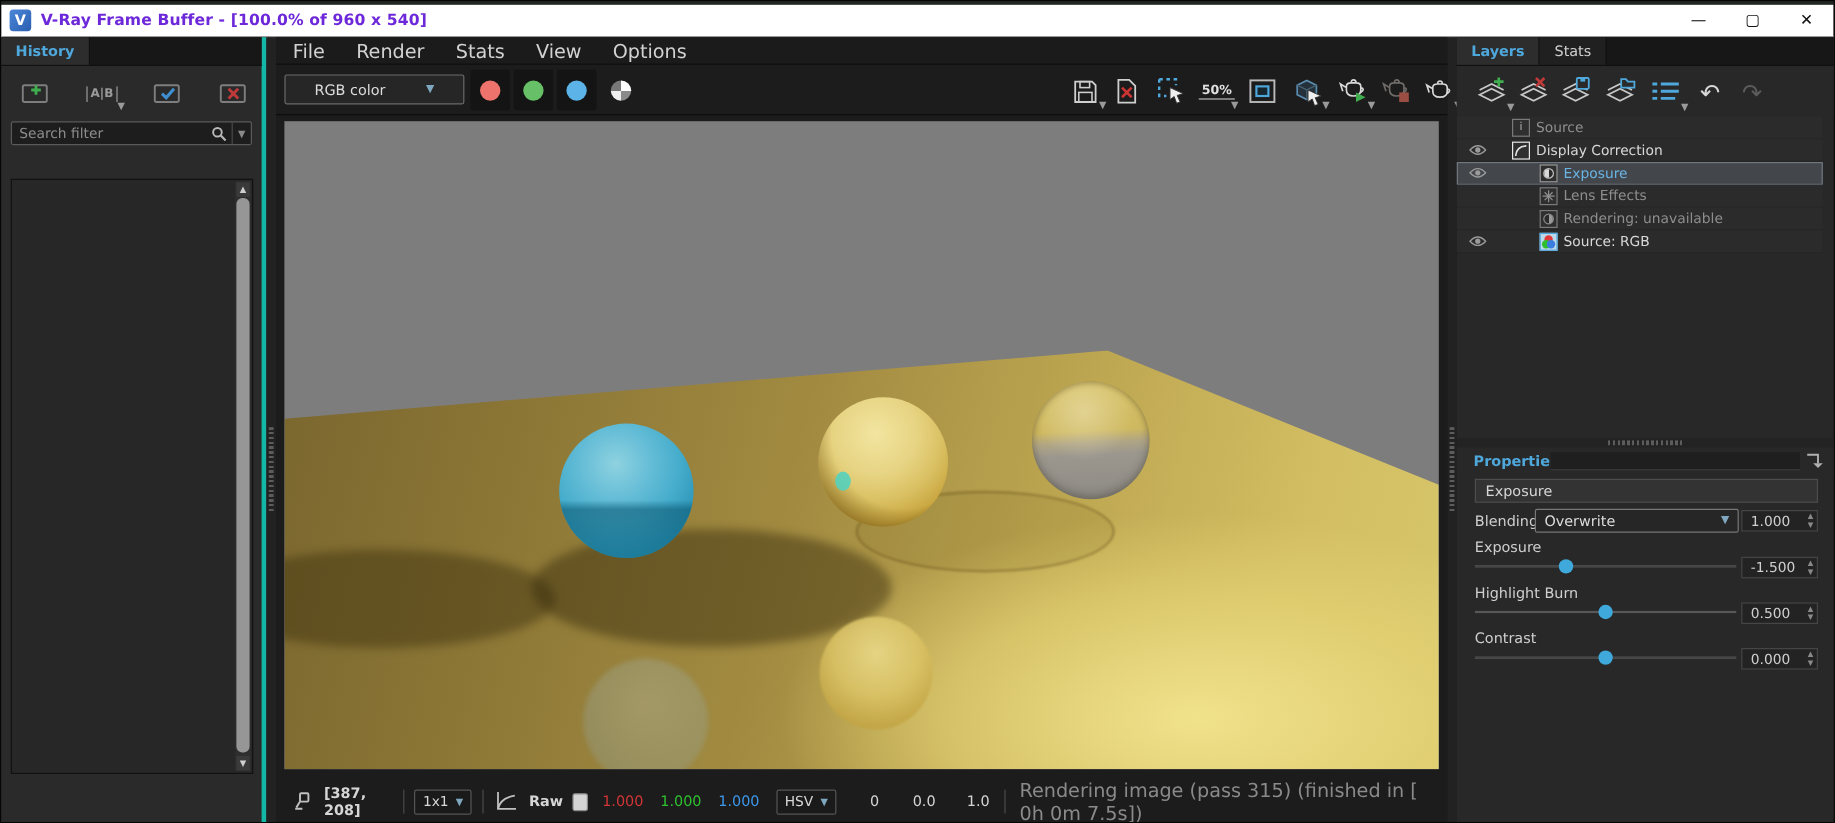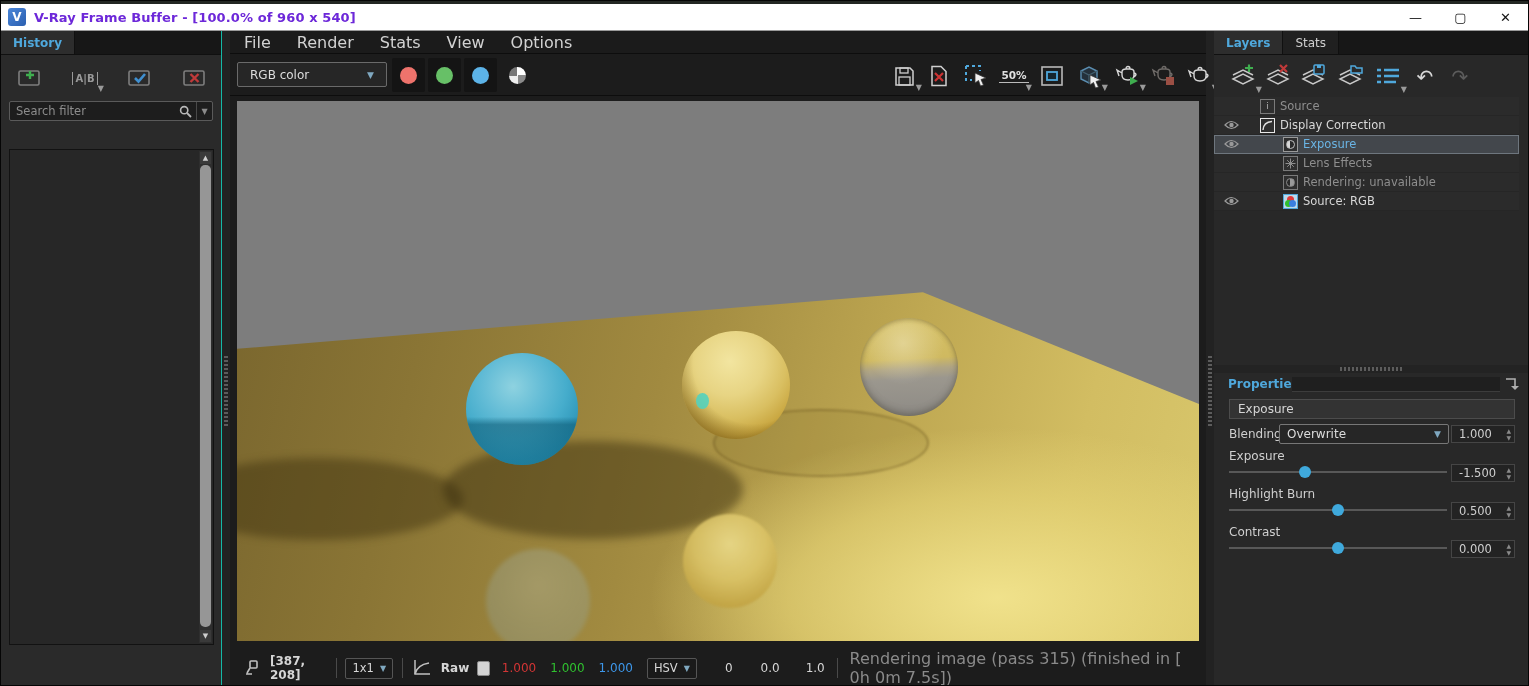--- a/index.html
+++ b/index.html
@@ -9,21 +9,21 @@
 
   
   .top-strip { position:absolute; left:0; top:0; width:100%; height:3px; background:#232723; }
   .titlebar { position:absolute; left:0; top:3px; width:100%; height:27px; background:#ffffff; border-bottom:1px solid #9a9a9a; display:flex; align-items:center; }
   .vray-logo { width:18px; height:18px; margin-left:7px; border-radius:3px; background:linear-gradient(135deg,#4a86d8,#2b5fb0); color:#fff; font-size:12px; font-weight:bold; display:flex; align-items:center; justify-content:center; }
   .title-text { margin-left:8px; font-size:13px; color:#6d28d9; font-weight:600; letter-spacing:.1px; }
   .win-controls { margin-left:auto; display:flex; height:100%; }
   .win-btn { width:45px; height:100%; display:flex; align-items:center; justify-content:center; color:#111; font-size:13px; cursor:default; }
 
   
-  .left-panel  { position:absolute; left:0; top:30px; width:221px; height:656px; background:#2a2a2a; border-right:1px solid #14b8a6; }
+  .left-panel  { position:absolute; left:0; top:30px; width:221px; height:656px; background:#2a2a2a; border-right:4px solid #14b8a6; }
   .vsplit-l { position:absolute; left:221px; top:30px; width:8px; height:656px; background:#222; }
   .vsplit-r { position:absolute; left:1205px; top:30px; width:8px; height:656px; background:#222; }
   .grip-v { position:absolute; left:2px; top:325px; width:4px; height:70px; background:repeating-linear-gradient(0deg,#5c5c5c 0 2px,transparent 2px 4px); }
   .center-panel { position:absolute; left:229px; top:30px; width:976px; height:656px; background:#1c1c1c; }
   .right-panel { position:absolute; left:1213px; top:30px; width:316px; height:656px; background:#282828; }
 
   
   .tabbar { height:24px; background:#171717; display:flex; border-bottom:1px solid #101010; }
   .tab { padding:0 12px; display:flex; align-items:center; font-size:12px; color:#cfcfcf; background:#202020; border-right:1px solid #101010; }
   .tab.active { background:#2d2d2d; color:#4fa8dc; font-weight:600; }
@@ -38,21 +38,21 @@
   .search-dd { width:16px; border-left:1px solid #4a4a4a; display:flex; align-items:center; justify-content:center; color:#8a8a8a; font-size:8px; }
   .hist-list { position:absolute; left:8px; right:7px; top:118px; bottom:42px; background:#272727; border:1px solid #121212; }
   .scrollbar { position:absolute; right:1px; top:1px; bottom:1px; width:13px; background:#2e2e2e; }
   .sb-btn { position:absolute; left:1px; width:11px; height:12px; background:#3a3a3a; color:#cfcfcf; font-size:7px; display:flex; align-items:center; justify-content:center; }
   .sb-thumb { position:absolute; left:1px; top:14px; bottom:16px; width:11px; background:#969696; border-radius:5px; }
 
   
   .menubar { height:23px; display:flex; align-items:center; padding-left:14px; gap:26px; background:#1b1b1b; border-bottom:1px solid #0d0d0d; }
   .menu-item { font-size:16px; color:#d2d2d2; }
   .main-toolbar { height:42px; background:#1c1c1c; border-bottom:1px solid #0d0d0d; position:relative; }
-  .channel-combo { position:absolute; left:7px; top:8px; width:150px; height:25px; background:#262626; border:1px solid #6a6a6a; border-radius:2px; display:flex; align-items:center; font-size:12px; color:#dcdcdc; padding:0 12px; }
+  .channel-combo { position:absolute; left:7px; top:8px; width:150px; height:25px; background:#262626; border:1px solid #6a6a6a; border-radius:2px; display:flex; align-items:center; font-size:12px; color:#dcdcdc; padding:0 24px; }
   .channel-combo .dd { margin-left:auto; color:#7fa8c0; font-size:9px; }
   .swatch-btn { position:absolute; top:4px; width:33px; height:34px; background:#141414; border-radius:2px; display:flex; align-items:center; justify-content:center; }
   .dot { width:17px; height:17px; border-radius:50%; }
   .checker-circle { position:absolute; top:13px; width:17px; height:17px; border-radius:50%;
     background:conic-gradient(#ffffff 0 90deg,#8a8a8a 90deg 180deg,#efefef 180deg 270deg,#787878 270deg 360deg); }
   .tb-icon { position:absolute; top:8px; width:28px; height:28px; display:flex; align-items:center; justify-content:center; }
   .tb-sub { position:absolute; right:-4px; bottom:-2px; color:#9a9a9a; font-size:8px; }
   .zoom-ic { font-size:10.5px; font-weight:bold; color:#e0e0e0; border-bottom:1px solid #bbb; padding:0 2px 1px 2px; }
 
   

